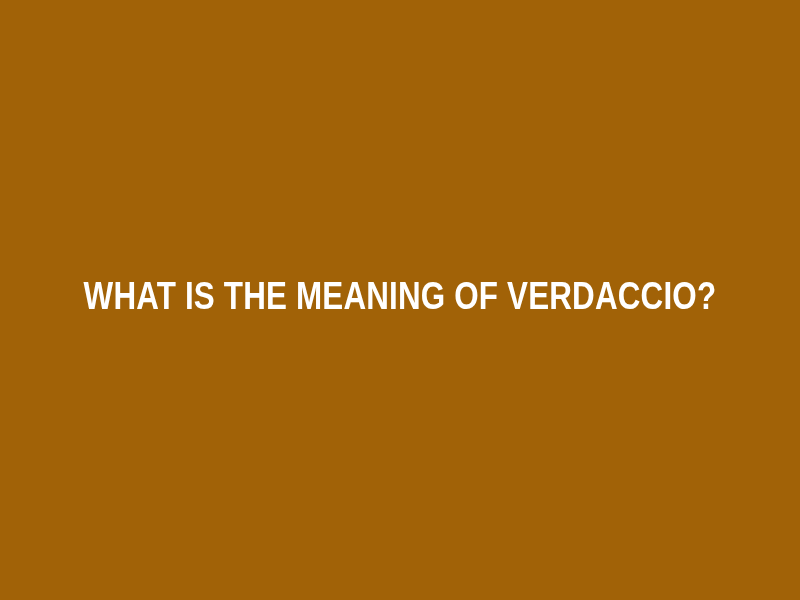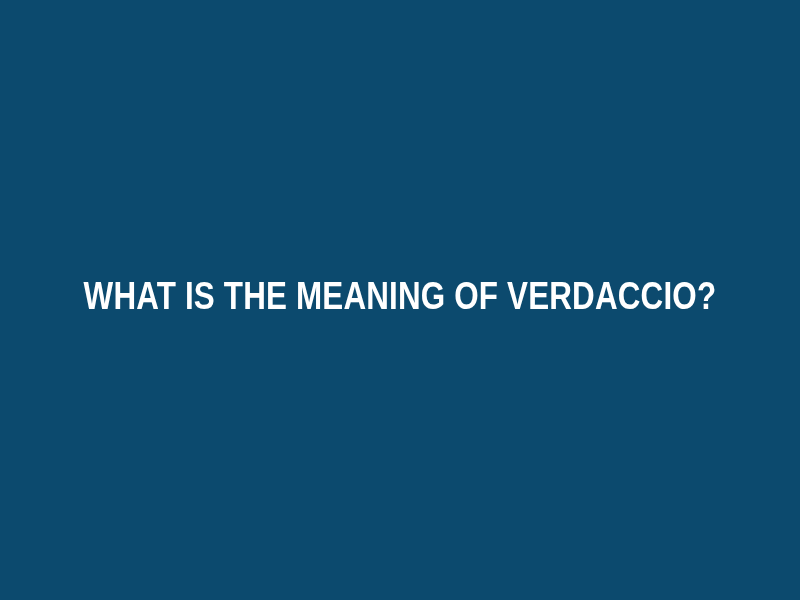--- a/index.html
+++ b/index.html
@@ -14,21 +14,21 @@
     overflow: hidden;
     font-family: "Liberation Sans", sans-serif;
     background: #ffffff;
   }
 
   .banner {
     position: relative;
     box-sizing: border-box;
     width: 800px;
     height: 600px;
-    background-color: #0c4a6e;
+    background-color: #a16207;
     display: flex;
     align-items: center;
     justify-content: center;
   }
 
   .headline-wrap {
     position: absolute;
     left: 0;
     right: 0;
     top: 281px;

